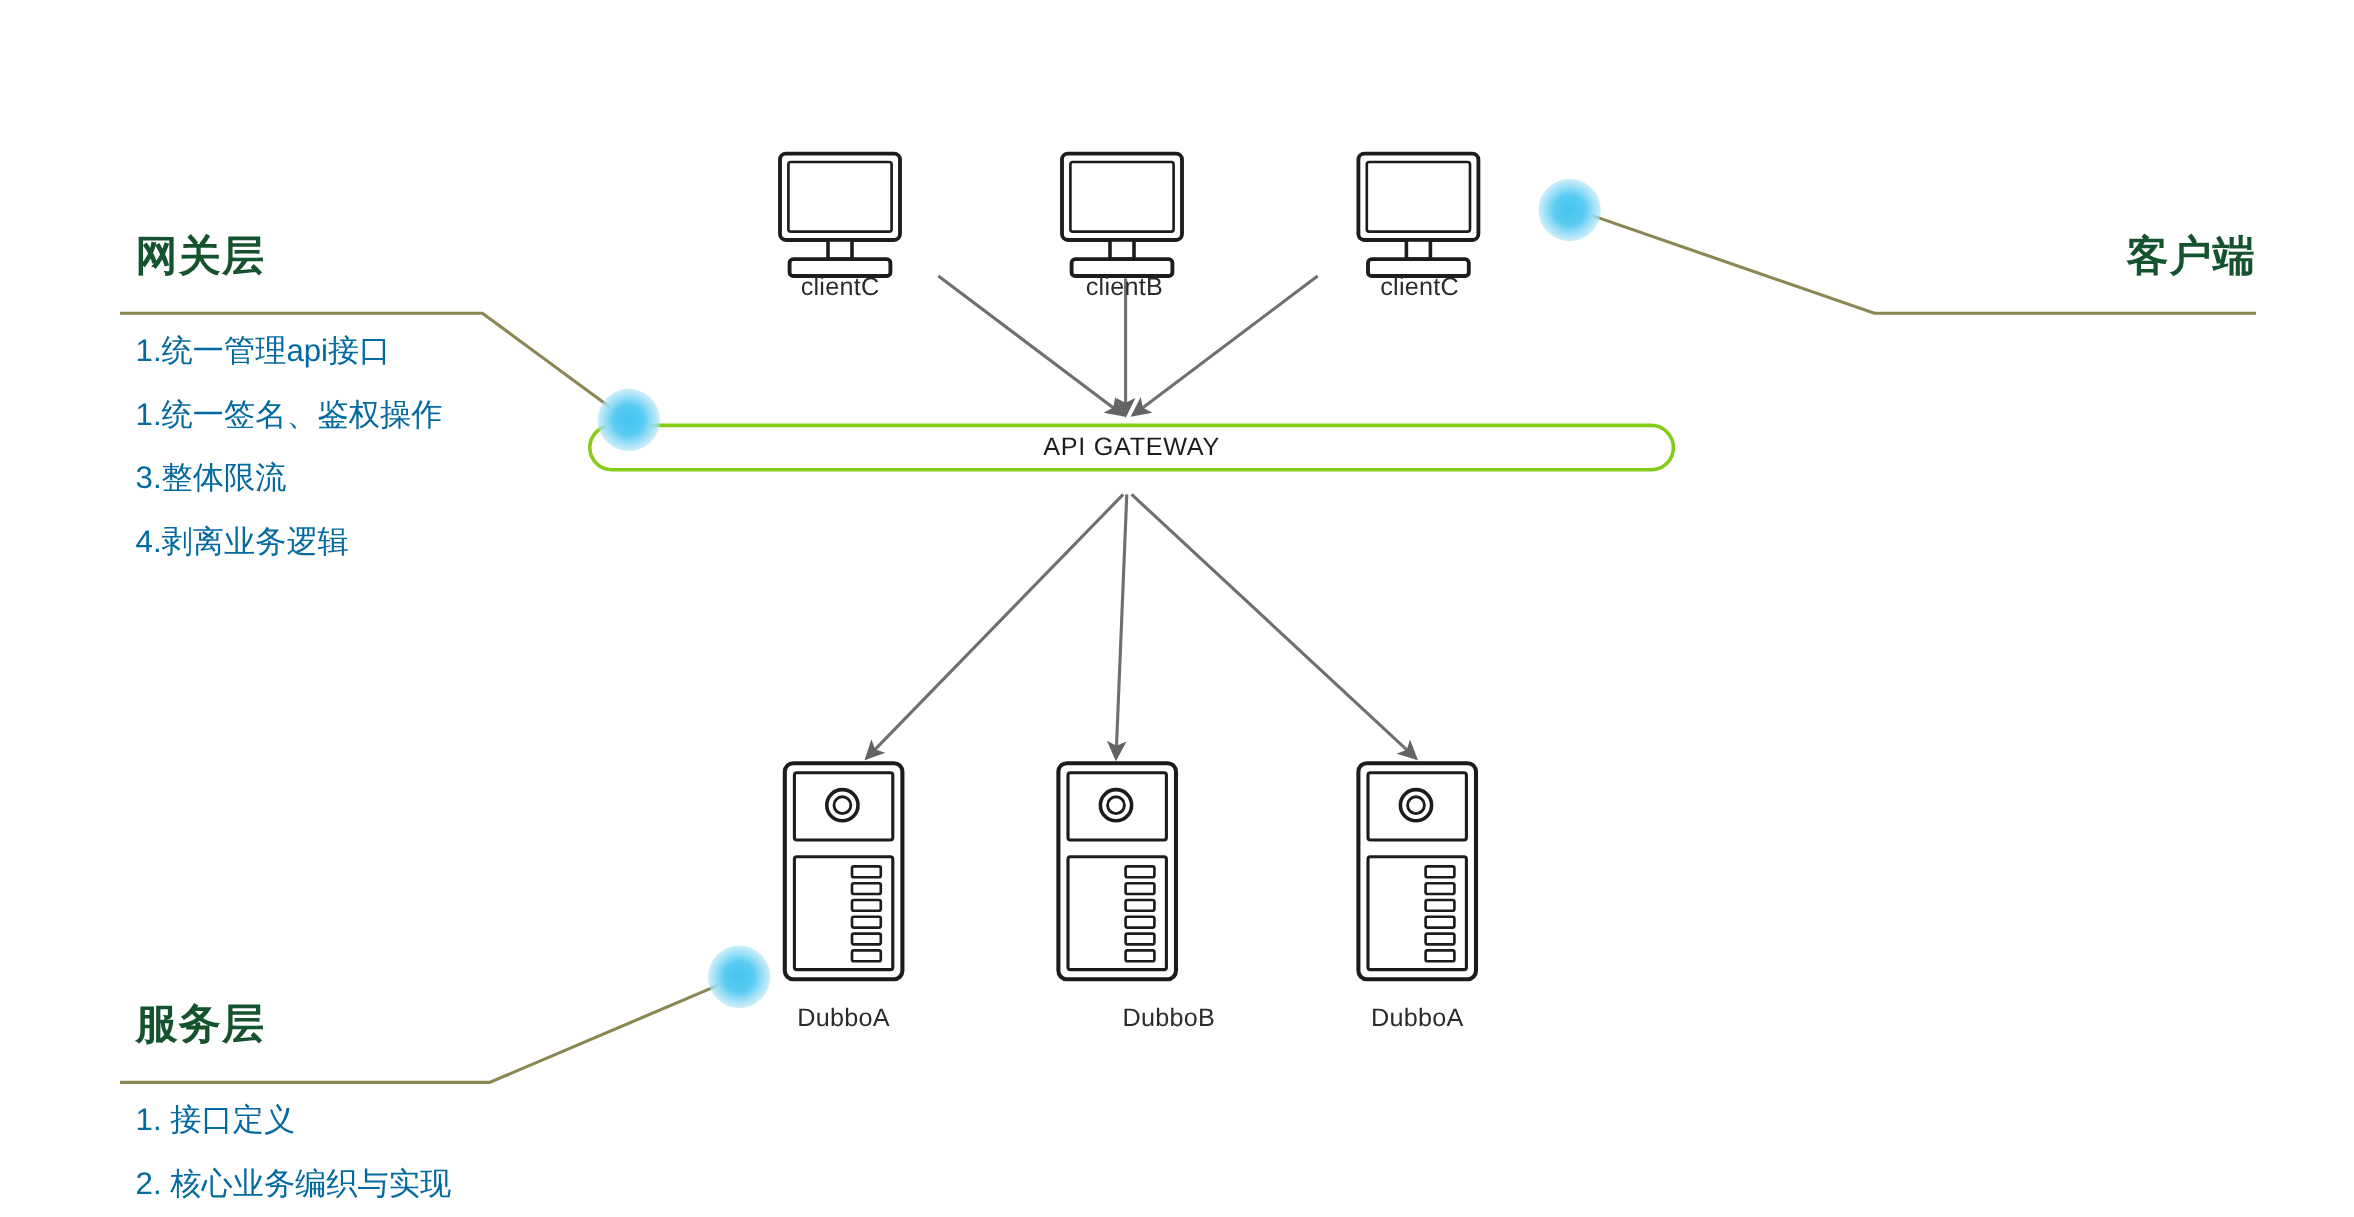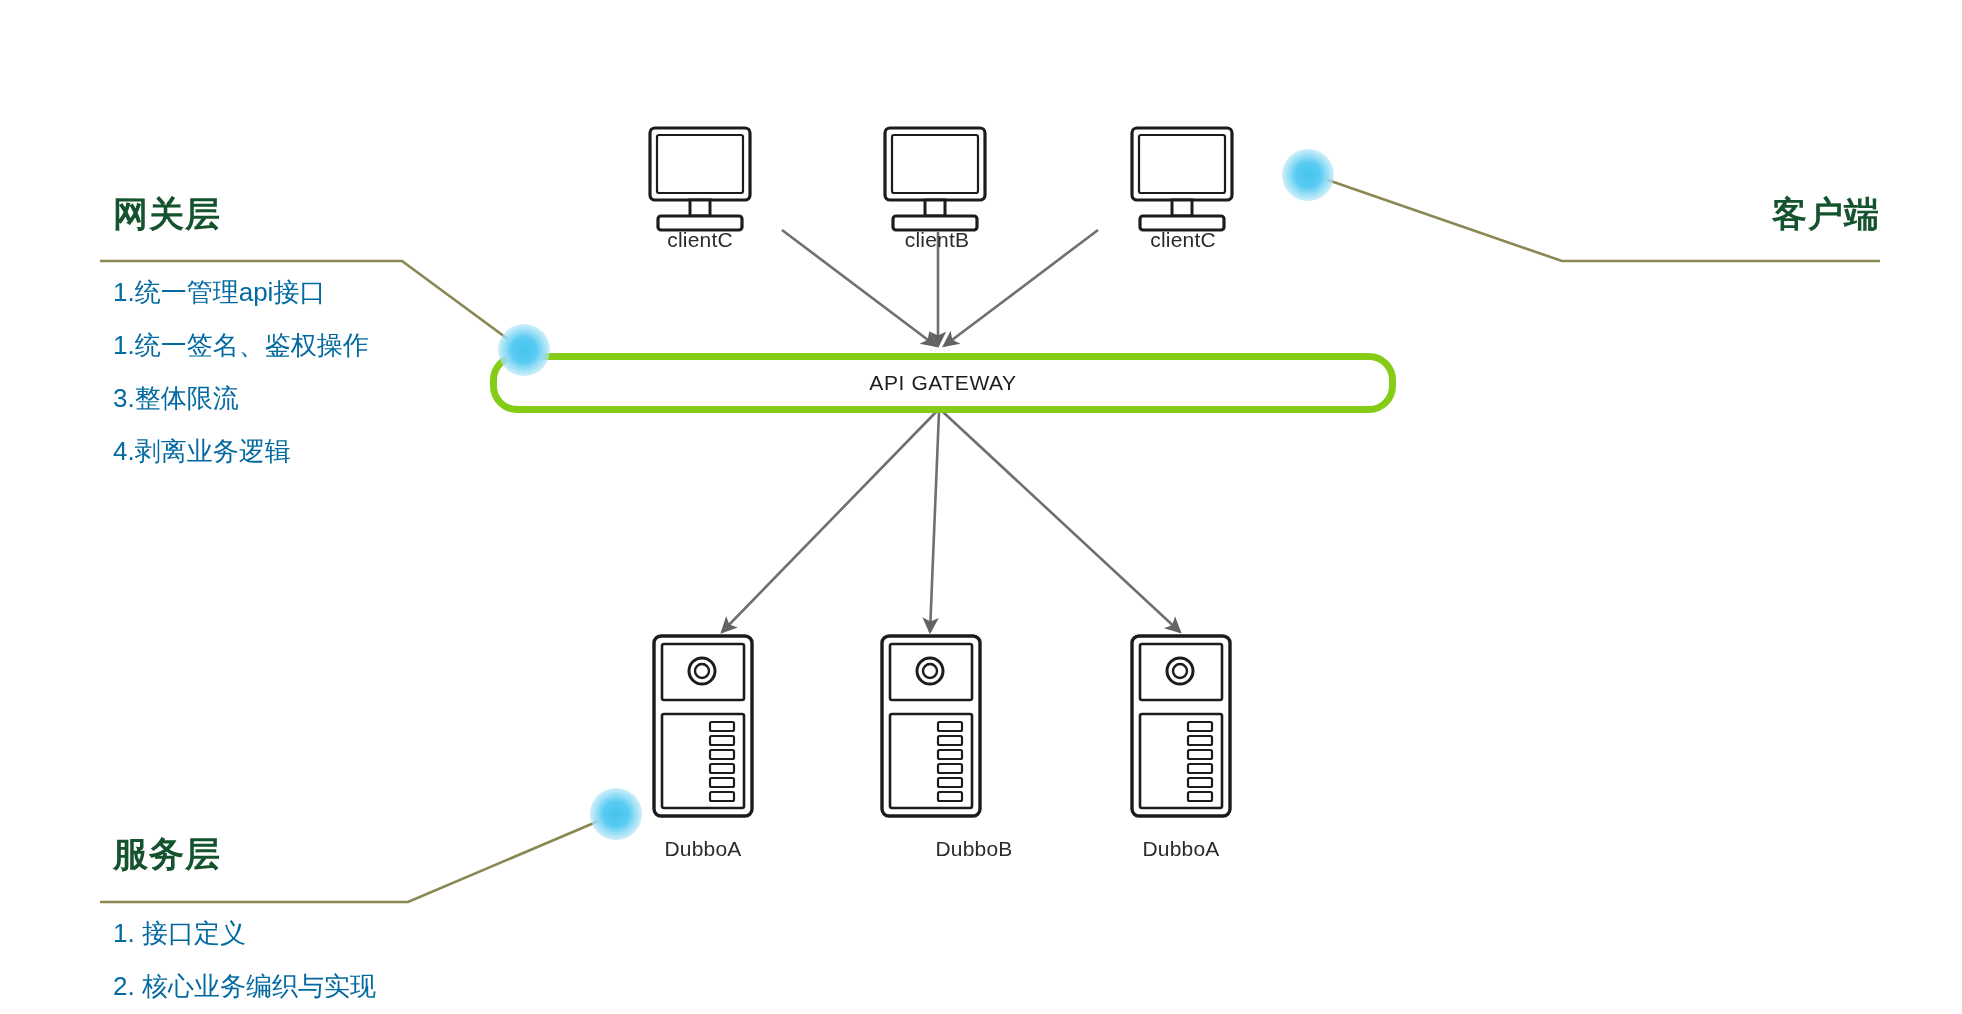--- a/index.html
+++ b/index.html
@@ -67,22 +67,22 @@
     transform: translateX(-50%);
     letter-spacing: .2px;
   }
 
   
   #gateway {
     position: absolute;
     left: 490px;
     top: 353px;
     width: 906px;
-    height: 60px;
-    border: 7px solid #84cc16;
+    height: 40px;
+    border: 3px solid #84cc16;
     border-radius: 27px;
     background: #ffffff;
     box-sizing: border-box;
     display: flex;
     align-items: center;
     justify-content: center;
     text-align: right;
   }
   #gateway .gw-text {
     font-size: 21px;

